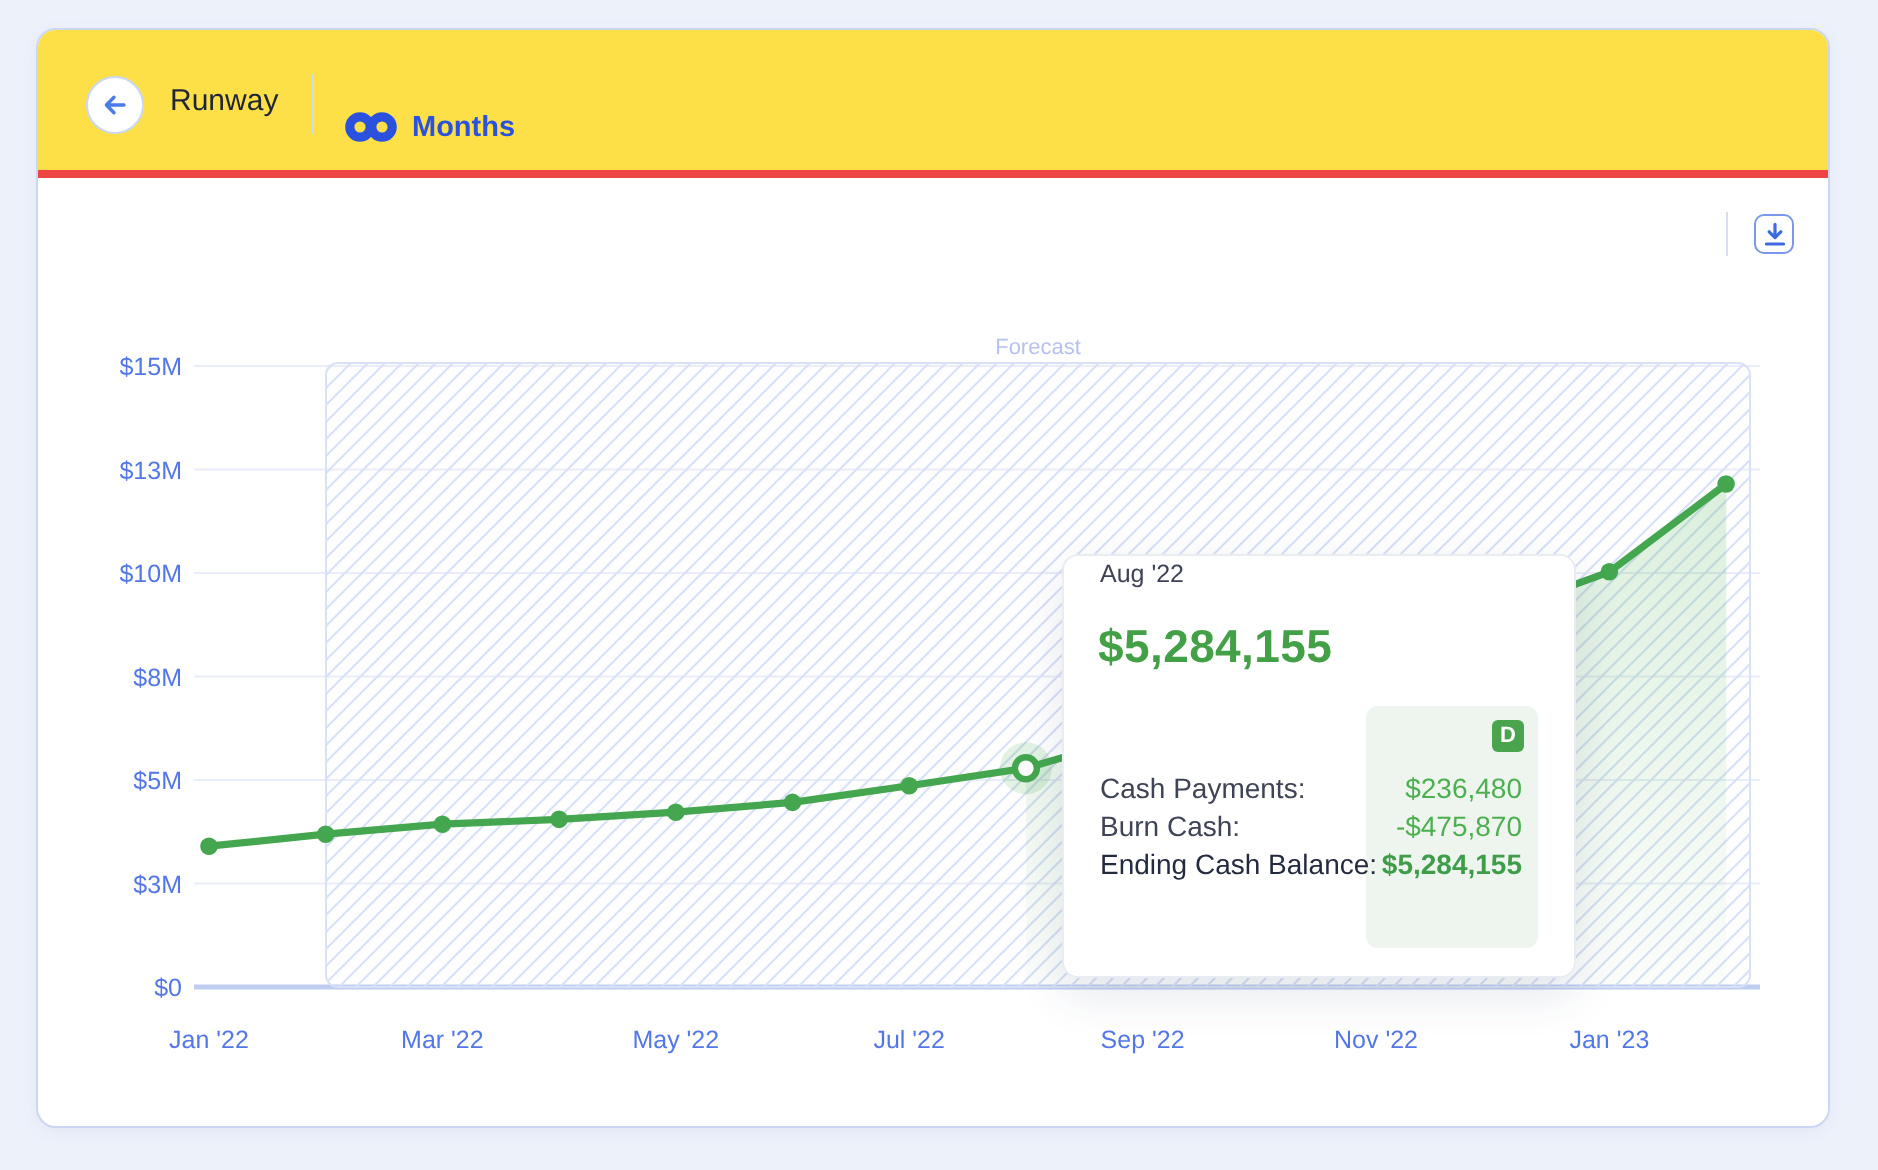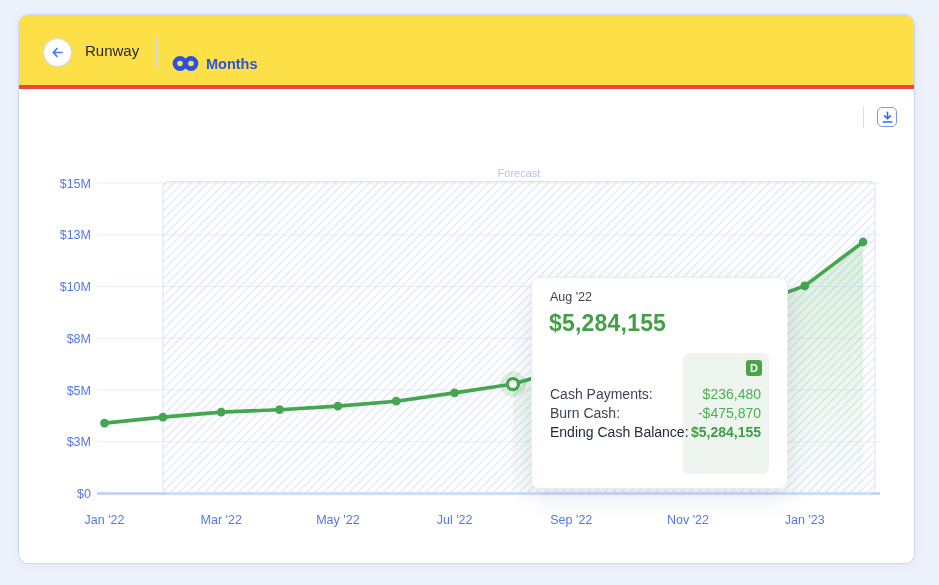--- a/index.html
+++ b/index.html
@@ -67,21 +67,21 @@
   .forecast-lab { font-size: 11px; fill: #B7C1EE; }
   .tooltip {
     position: absolute; left: 531px; top: 277px;
     width: 257px; height: 212px;
     background: #ffffff;
     border: 1px solid #E9ECF3;
     border-radius: 8px;
     box-shadow: 0 8px 24px rgba(40,60,110,0.12);
   }
   .tt-month {
-    position: absolute; left: 18px; top: 12px;
+    position: absolute; left: 18px; top: 2px;
     font-size: 12.5px; color: #3D4254;
   }
   .tt-amount {
     position: absolute; left: 17px; top: 32px;
     font-size: 23px; font-weight: 700; color: #43A047;
     letter-spacing: 0.2px;
   }
   .tt-panel {
     position: absolute; left: 151px; top: 75px;
     width: 86px; height: 121px;

